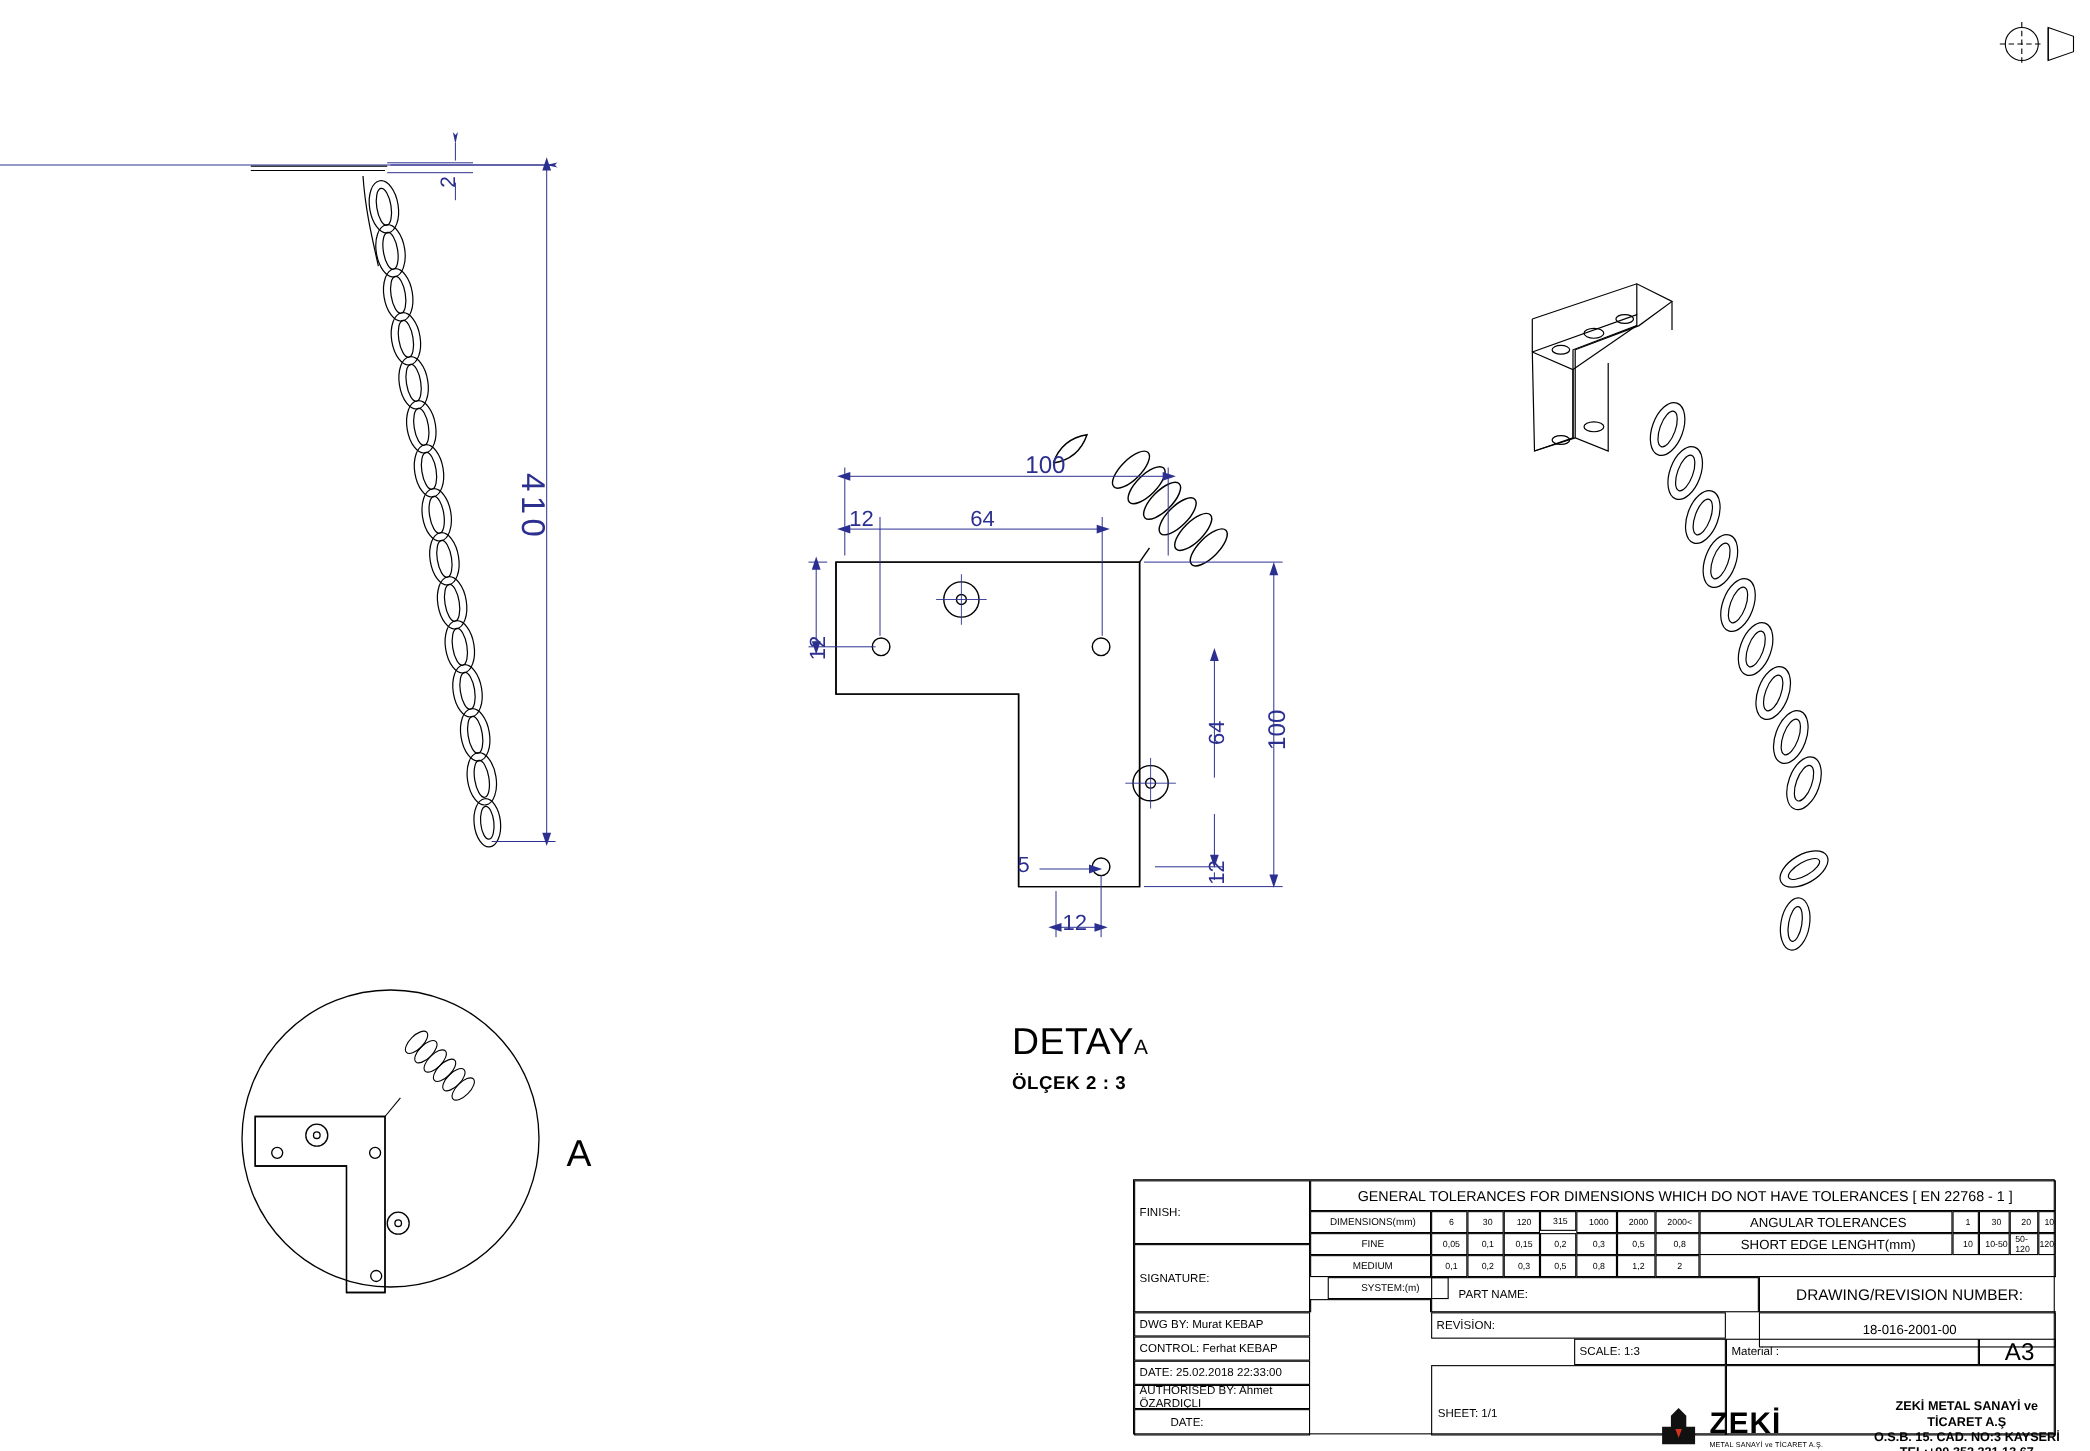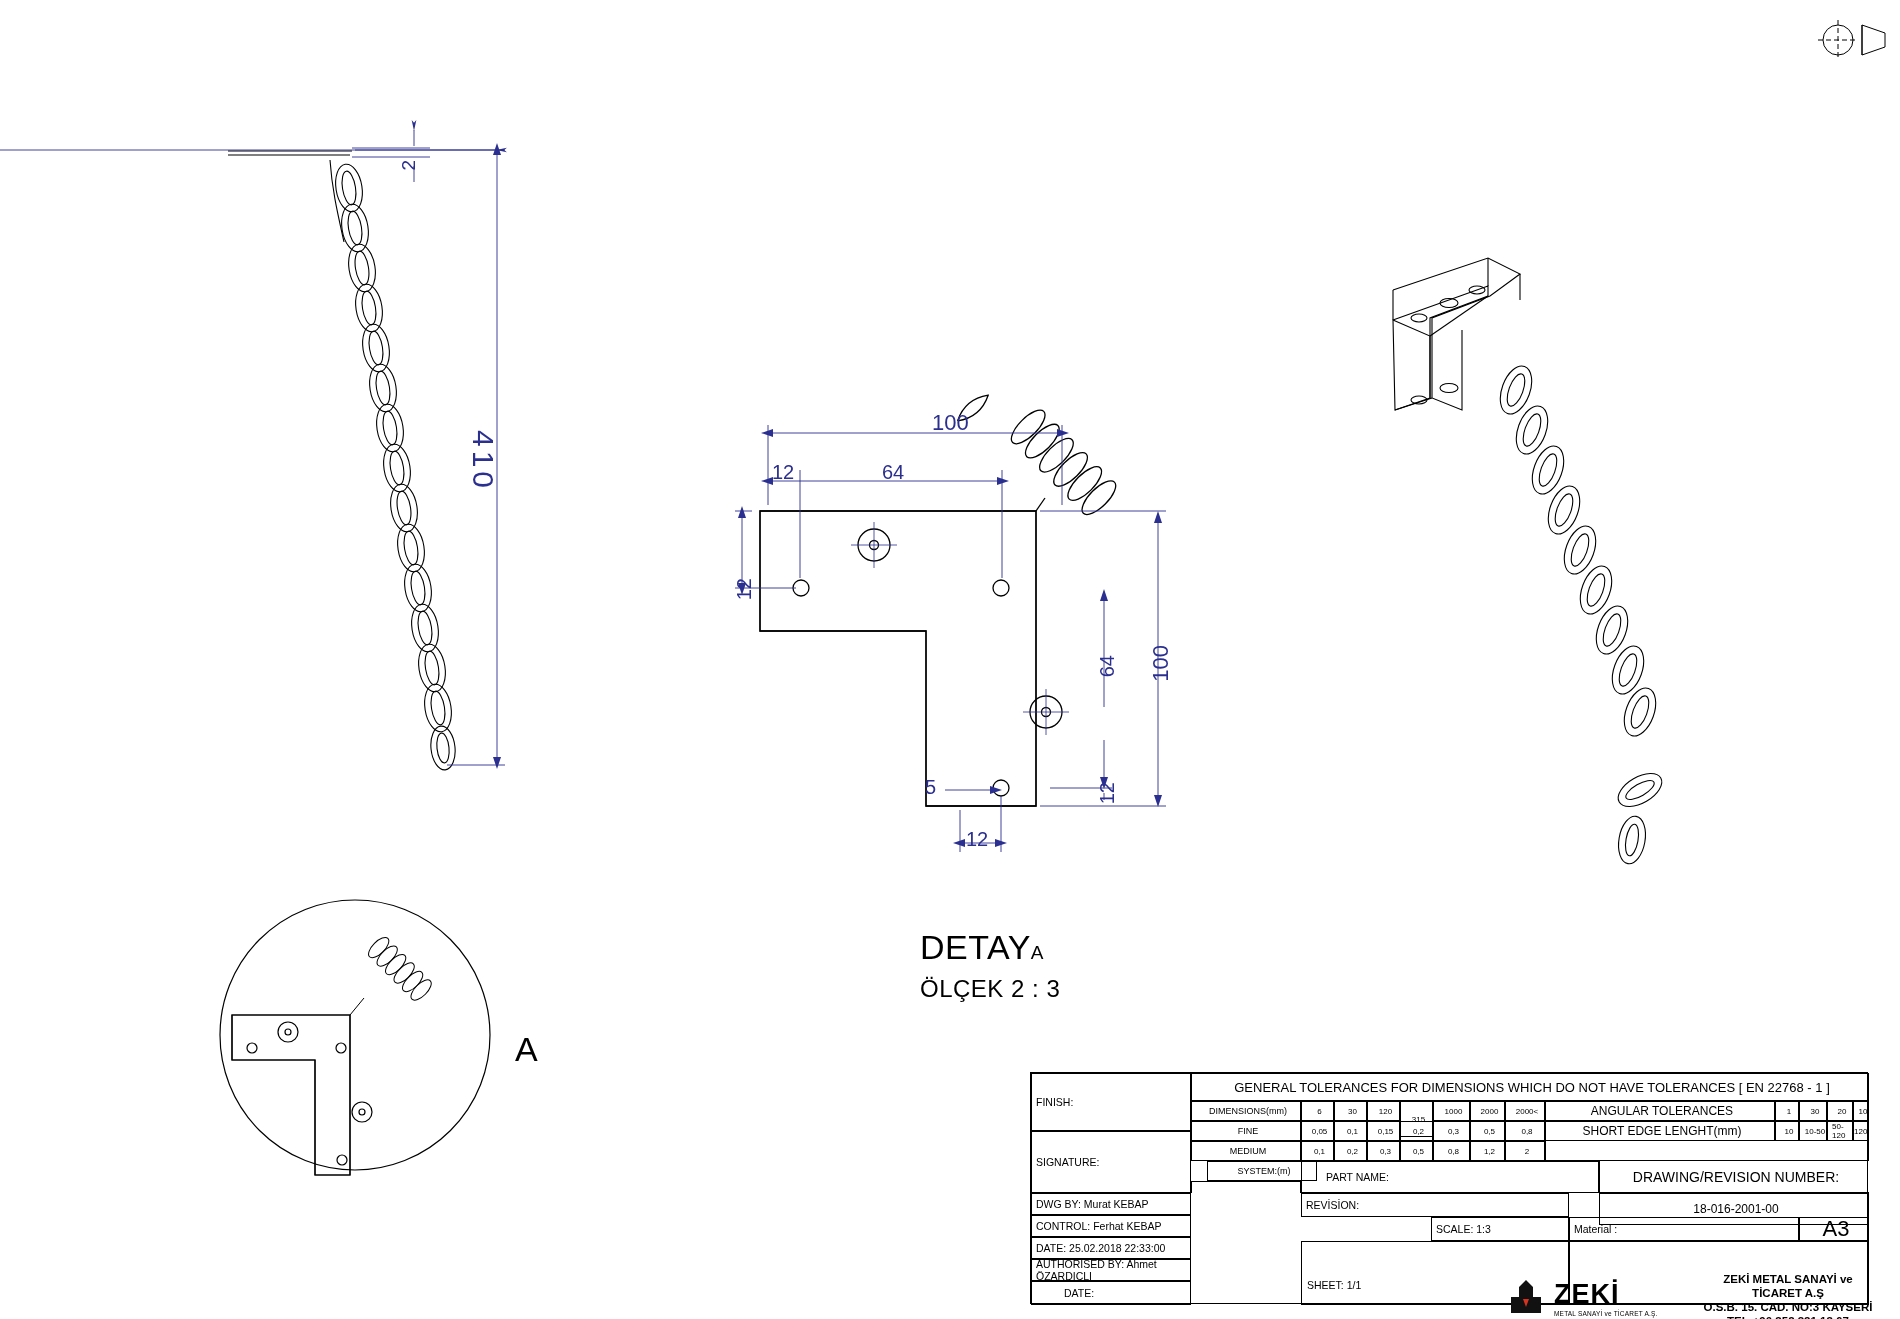--- a/index.html
+++ b/index.html
@@ -13,21 +13,21 @@
   #tb{position:absolute;left:1030px;top:1072px;width:838px;height:232px;border:1.2px solid #000;box-sizing:border-box;}
   #tb div{box-sizing:border-box;}
   .cell{position:absolute;border:0.8px solid #000;box-sizing:border-box;font-size:10.5px;display:flex;align-items:center;padding-left:4px;overflow:hidden;}
   .cell.c{justify-content:center;padding-left:4px;}
   .cell.nb{border:none;}
   .small{font-size:9px;}
   .tiny{font-size:8px;}
   #detay{position:absolute;left:920px;top:928px;}
   #detay .t1{font-size:34px;letter-spacing:0.5px;}
   #detay .t1 .sub{font-size:19px;}
-  #detay .t2{font-size:24px;margin-top:8px;letter-spacing:0.5px;}
+  #detay .t2{font-size:17px;margin-top:8px;letter-spacing:0.5px;font-weight:bold;}
   .logobox{position:absolute;left:1505px;top:1273px;width:165px;height:44px;display:flex;align-items:flex-end;}
   .zekitxt{font-size:27px;font-weight:bold;letter-spacing:1px;}
   .companytxt{position:absolute;left:1680px;top:1272px;width:216px;text-align:center;font-size:11.5px;font-weight:bold;line-height:1.22;}
 </style>
 </head>
 <body>
 
 <svg id="sheet" viewBox="0 0 1900 1319">
   <defs>
     <marker id="arrU" markerWidth="10" markerHeight="10" refX="5" refY="5" orient="auto">
@@ -284,21 +284,21 @@
   <div class="cell" style="left:0;top:164px;width:160px;height:22px;">DATE: 25.02.2018 22:33:00</div>
   <div class="cell" style="left:0;top:186px;width:160px;height:22px;">AUTHORISED BY: Ahmet ÖZARDIÇLI</div>
   <div class="cell" style="left:0;top:208px;width:160px;height:24px;padding-left:32px;">DATE:</div>
 
   <div class="cell c" style="left:160px;top:0;width:678px;height:28px;font-size:13px;">GENERAL TOLERANCES FOR DIMENSIONS WHICH DO NOT HAVE TOLERANCES [ EN 22768 - 1 ]</div>
 
   <div class="cell c small" style="left:160px;top:28px;width:110px;height:20px;">DIMENSIONS(mm)</div>
   <div class="cell c tiny" style="left:270px;top:28px;width:33px;height:20px;">6</div>
   <div class="cell c tiny" style="left:303px;top:28px;width:33px;height:20px;">30</div>
   <div class="cell c tiny" style="left:336px;top:28px;width:33px;height:20px;text-align:right;">120</div>
-  <div class="cell c tiny" style="left:369px;top:28px;width:33px;height:36px;">315</div>
+  <div class="cell c tiny" style="left:369px;top:28px;width:33px;height:18px;">315</div>
   <div class="cell c tiny" style="left:402px;top:28px;width:37px;height:20px;">1000</div>
   <div class="cell c tiny" style="left:439px;top:28px;width:35px;height:20px;">2000</div>
   <div class="cell c tiny" style="left:474px;top:28px;width:40px;height:20px;">2000&lt;</div>
   <div class="cell c small" style="left:514px;top:28px;width:230px;height:20px;font-size:12px;">ANGULAR  TOLERANCES</div>
   <div class="cell c tiny" style="left:744px;top:28px;width:24px;height:20px;">1</div>
   <div class="cell c tiny" style="left:768px;top:28px;width:28px;height:20px;">30</div>
   <div class="cell c tiny" style="left:796px;top:28px;width:26px;height:20px;">20</div>
   <div class="cell c tiny" style="left:822px;top:28px;width:16px;height:20px;">10</div>
 
   <div class="cell c small" style="left:160px;top:48px;width:110px;height:20px;">FINE</div>

